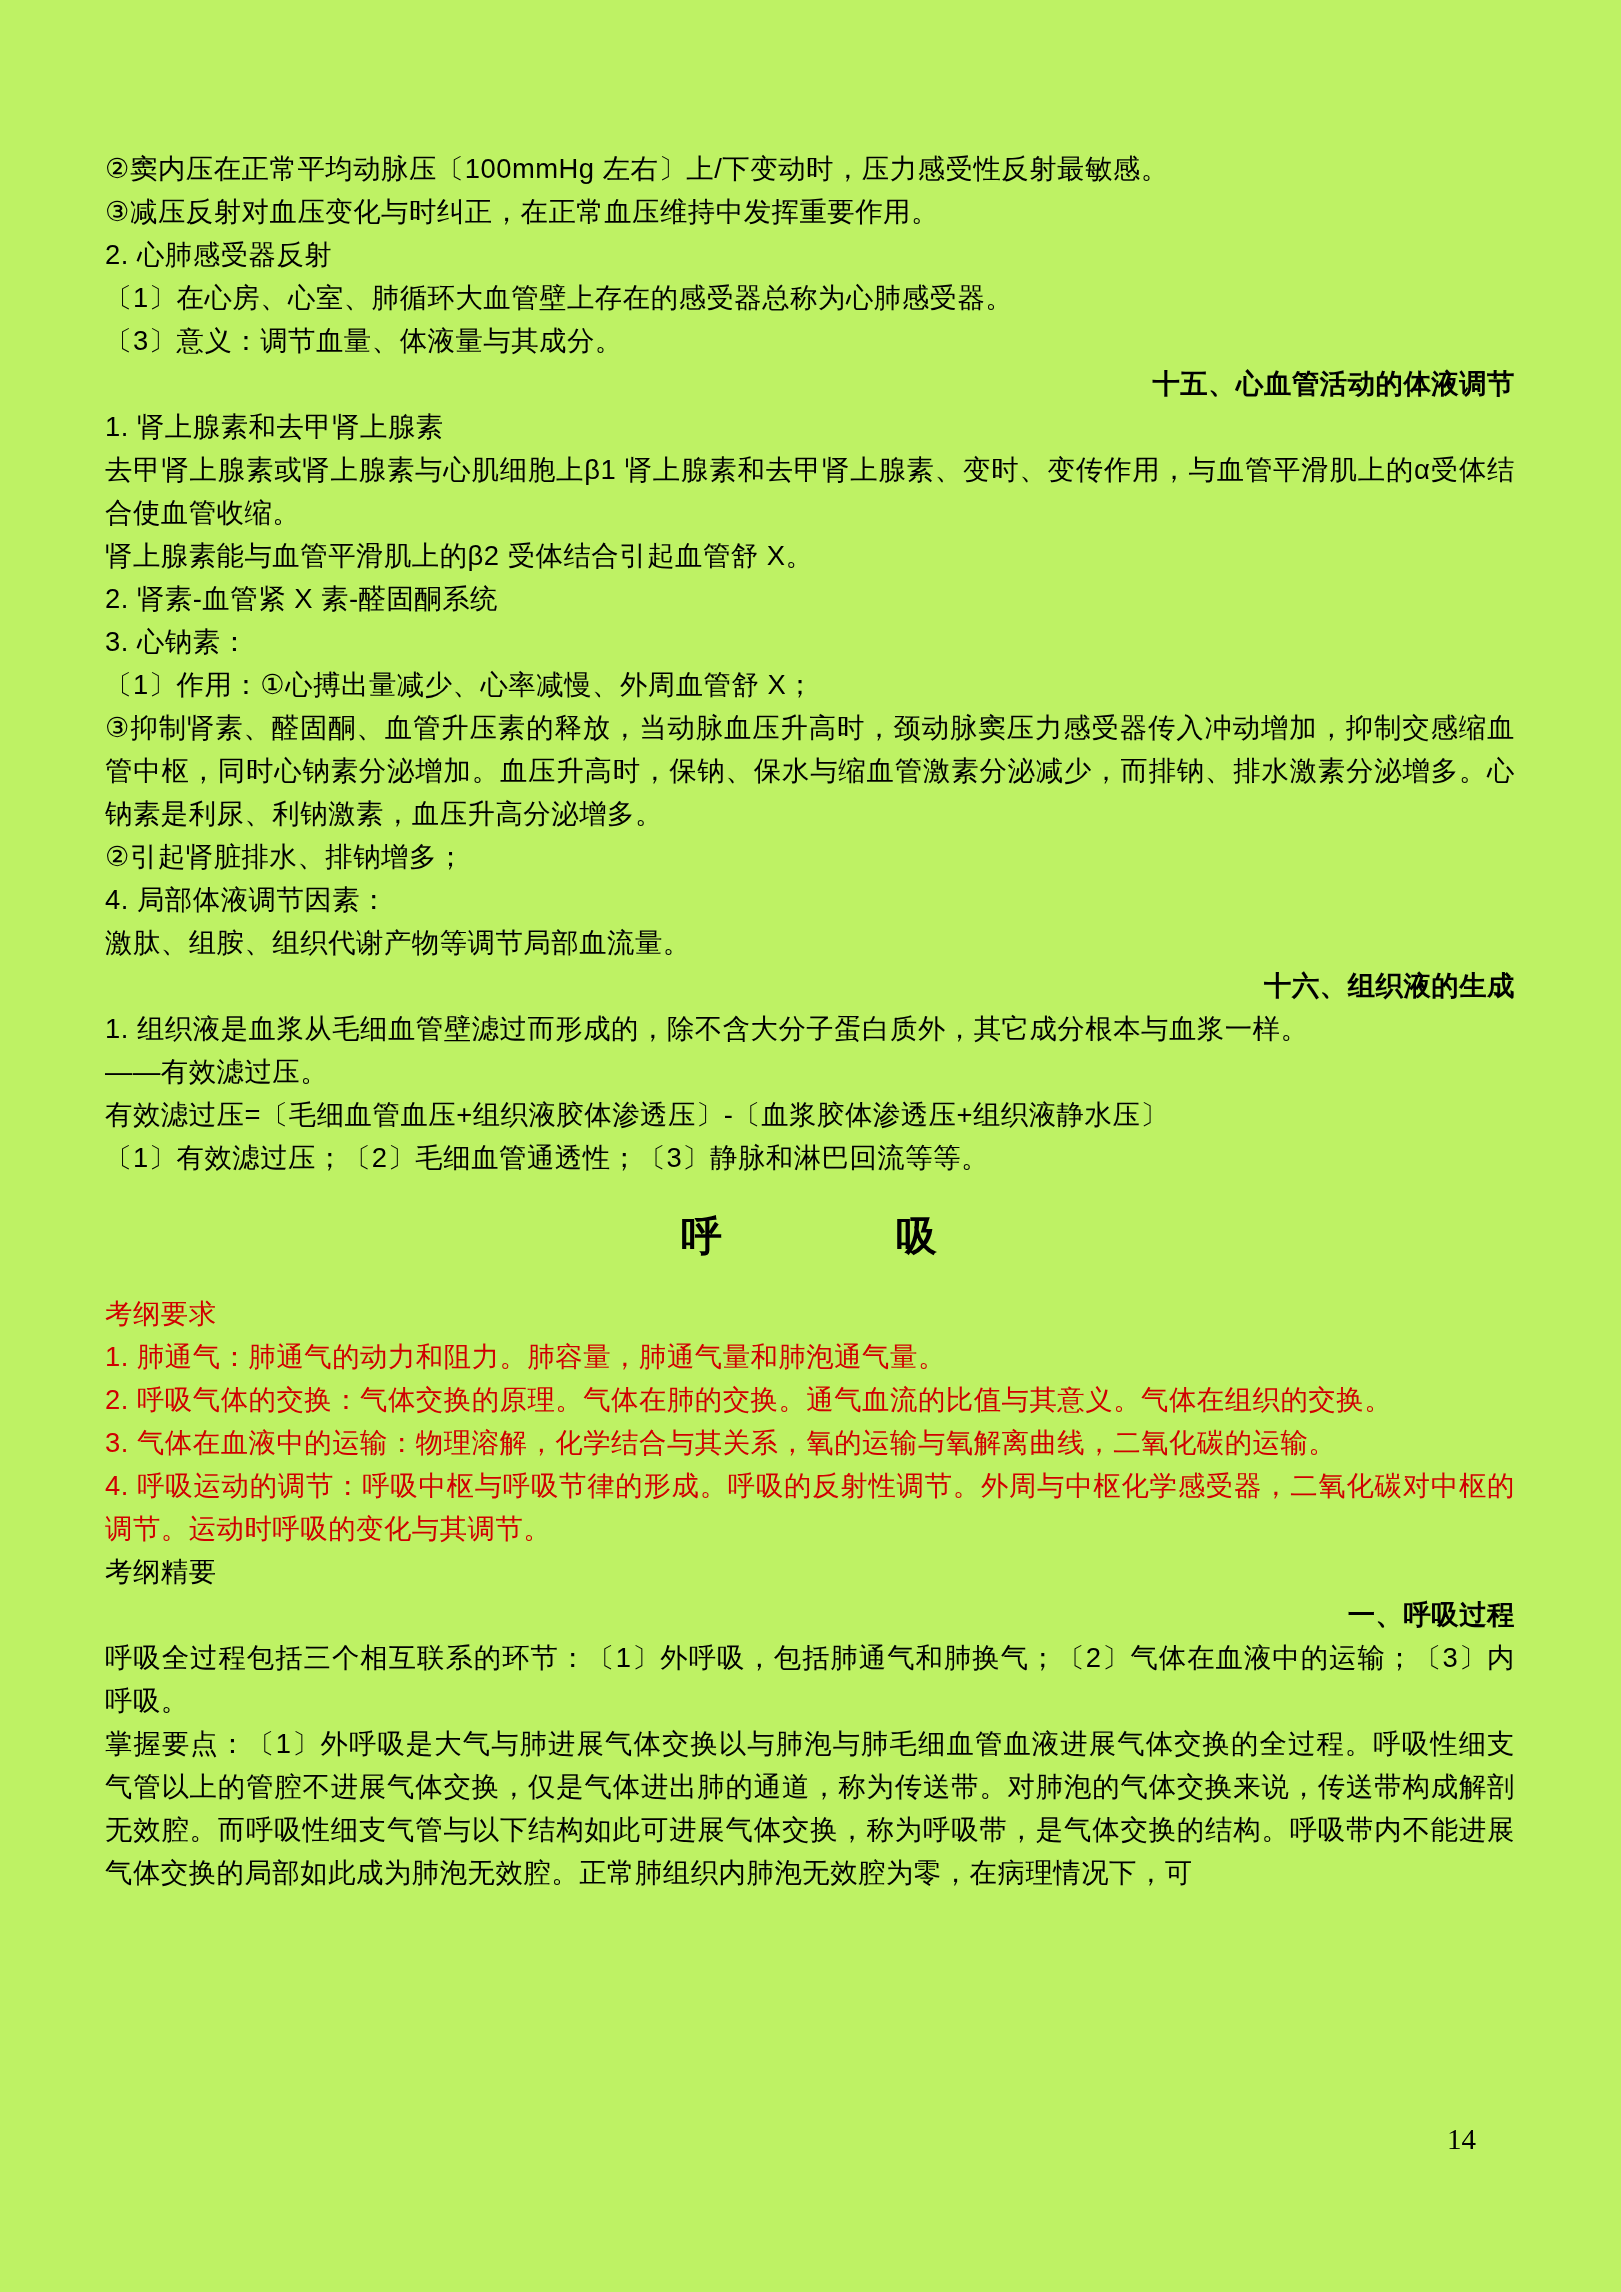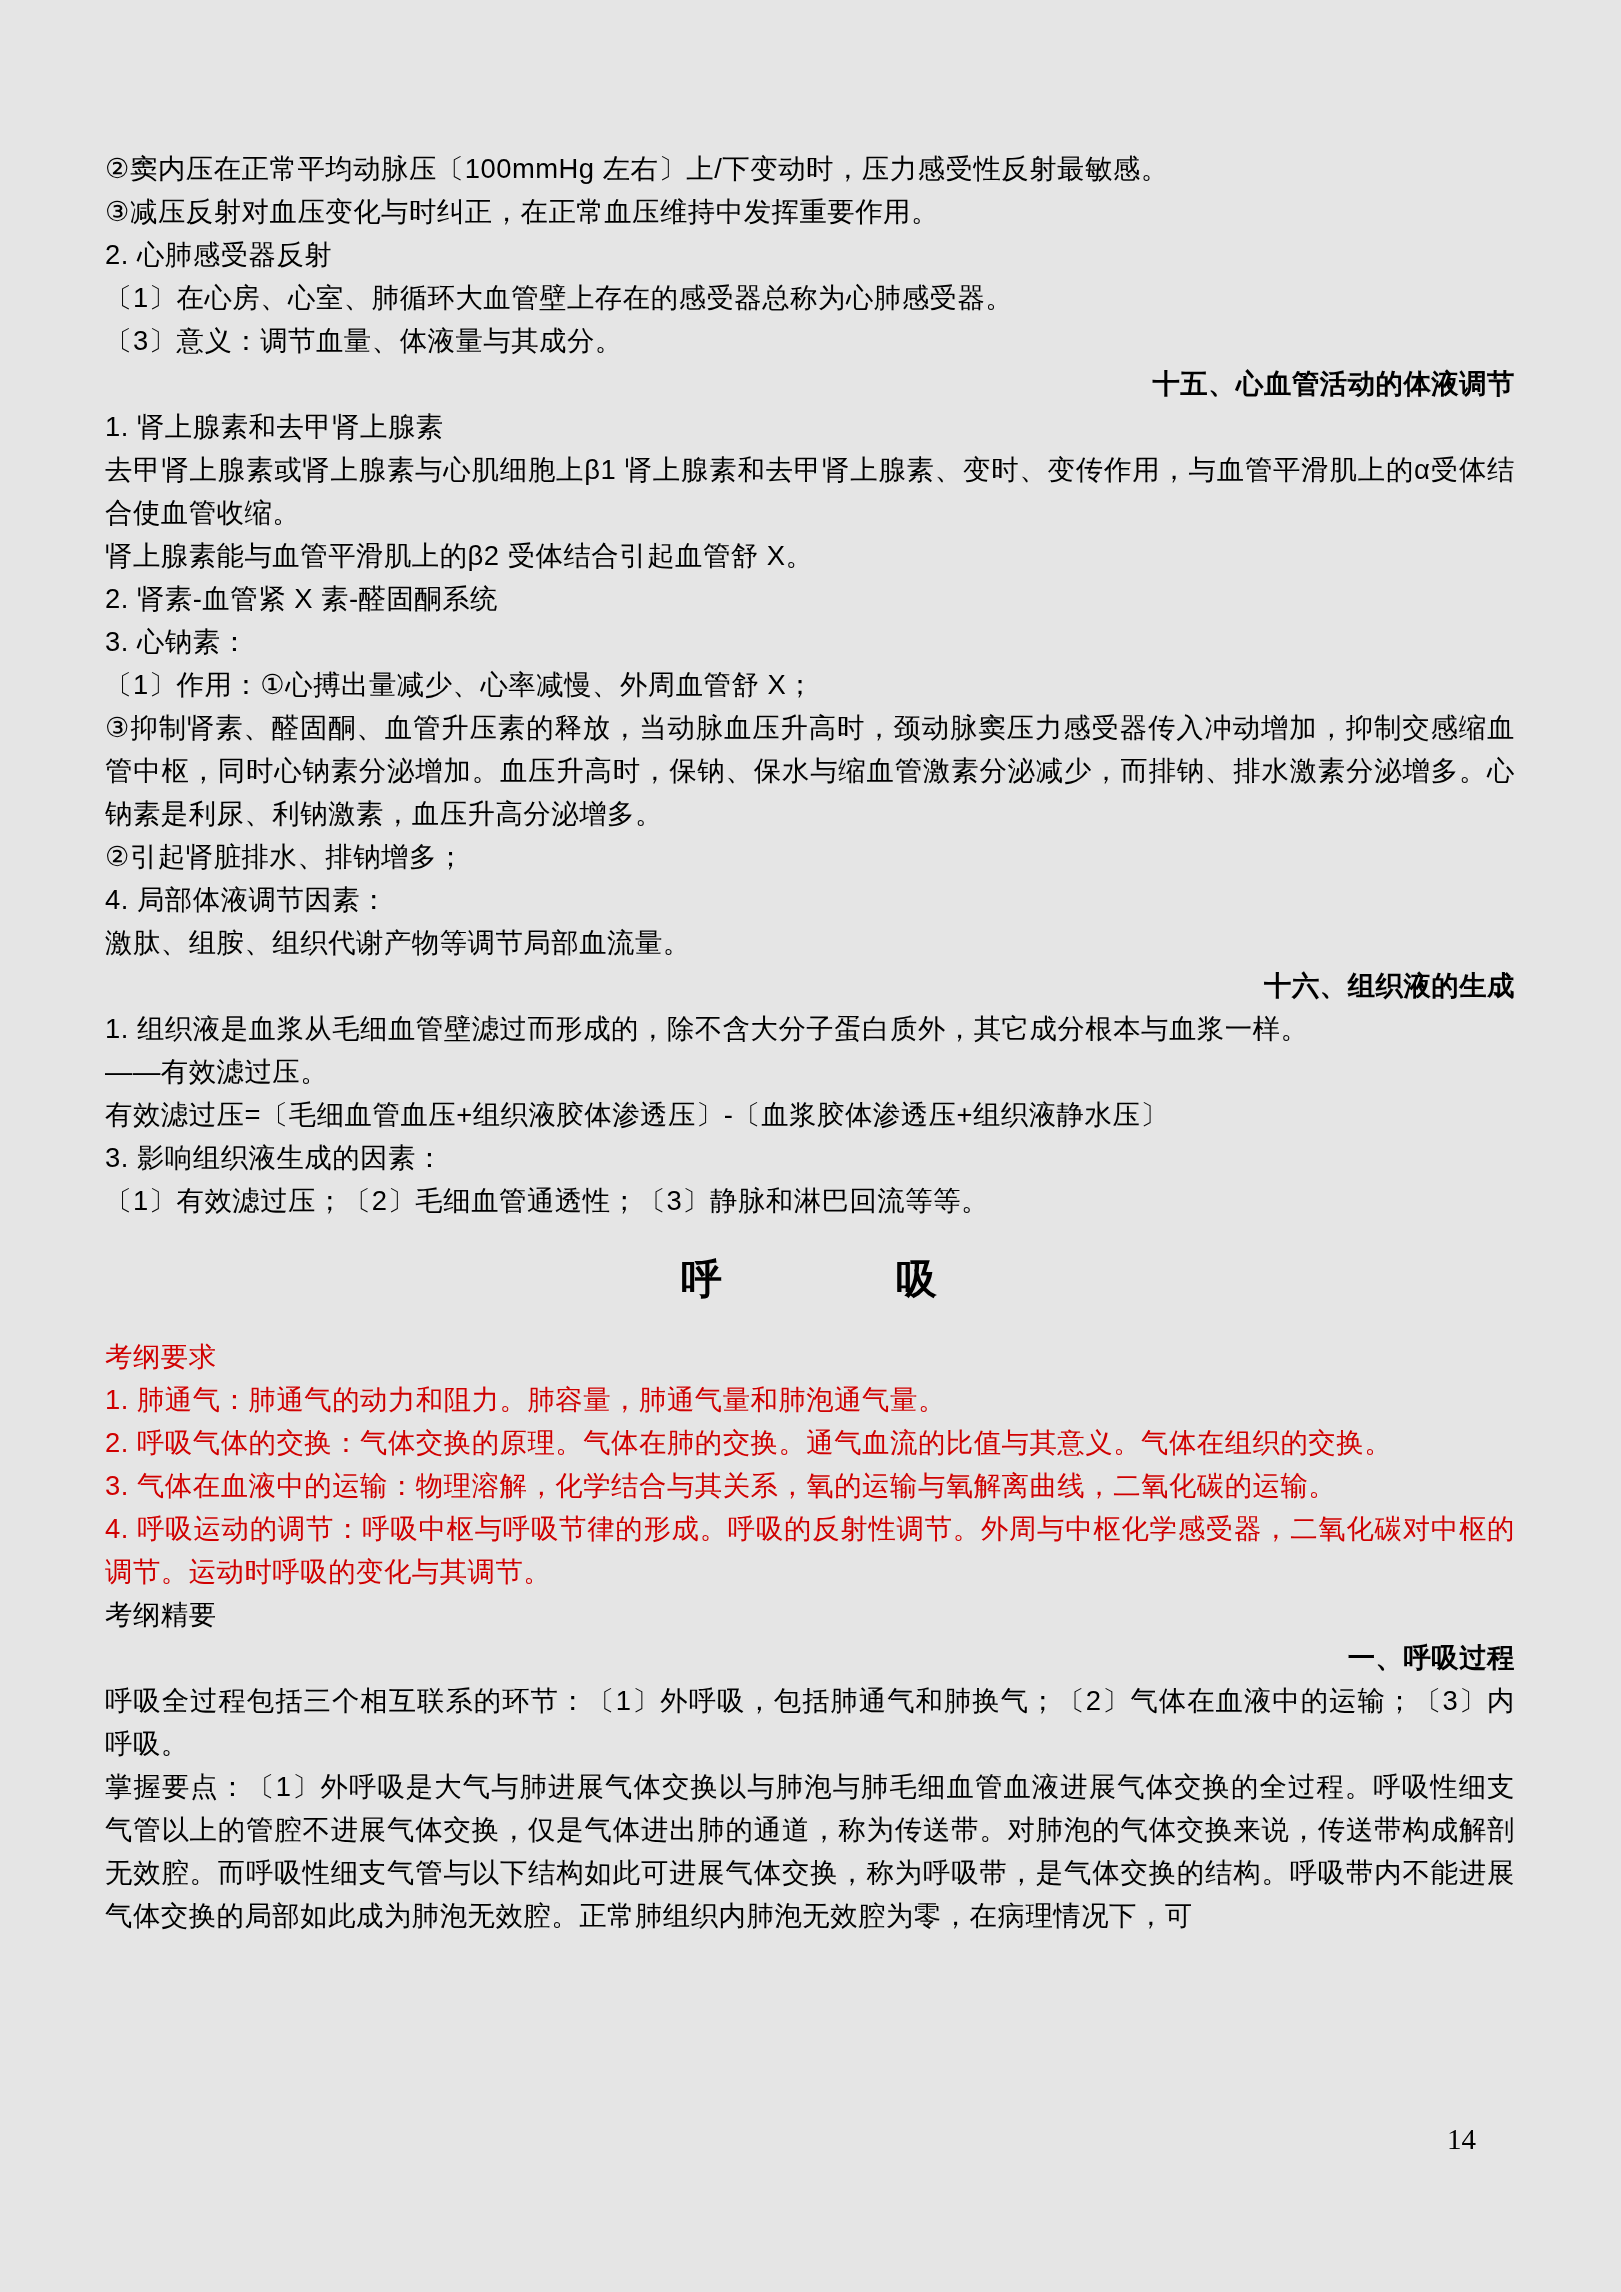--- a/index.html
+++ b/index.html
@@ -12,21 +12,21 @@
     height: 2293px;
     font-family: "Liberation Sans", "DejaVu Sans", sans-serif;
     color: #000000;
   }
   .page {
     position: relative;
     box-sizing: border-box;
     width: 1621px;
     height: 2293px;
     padding: 147px 106px 0 105px;
-    background: #e5e5e5;
+    background: #bef264;
     overflow: hidden;
   }
   .doc { display: block; }
   .block {
     margin: 0;
     font-size: 27.4px;
     line-height: 43px;
     text-align: justify;
     letter-spacing: 0.5px;
     word-break: break-all;
@@ -75,21 +75,20 @@
       <p class="block body">3. 心钠素：</p>
       <p class="block body">〔1〕作用：①心搏出量减少、心率减慢、外周血管舒 X；</p>
       <p class="block body">③抑制肾素、醛固酮、血管升压素的释放，当动脉血压升高时，颈动脉窦压力感受器传入冲动增加，抑制交感缩血管中枢，同时心钠素分泌增加。血压升高时，保钠、保水与缩血管激素分泌减少，而排钠、排水激素分泌增多。心钠素是利尿、利钠激素，血压升高分泌增多。</p>
       <p class="block body">②引起肾脏排水、排钠增多；</p>
       <p class="block body">4.  局部体液调节因素：</p>
       <p class="block body">激肽、组胺、组织代谢产物等调节局部血流量。</p>
       <p class="block heading">十六、组织液的生成</p>
       <p class="block body">1. 组织液是血浆从毛细血管壁滤过而形成的，除不含大分子蛋白质外，其它成分根本与血浆一样。</p>
       <p class="block body">——有效滤过压。</p>
       <p class="block body">有效滤过压=〔毛细血管血压+组织液胶体渗透压〕-〔血浆胶体渗透压+组织液静水压〕</p>
-      <p class="block body">3. 影响组织液生成的因素：</p>
       <p class="block body">〔1〕有效滤过压；〔2〕毛细血管通透性；〔3〕静脉和淋巴回流等等。</p>
       <p class="block title">呼　　　　吸</p>
       <p class="block red">考纲要求</p>
       <p class="block red">1. 肺通气：肺通气的动力和阻力。肺容量，肺通气量和肺泡通气量。</p>
       <p class="block red">2. 呼吸气体的交换：气体交换的原理。气体在肺的交换。通气血流的比值与其意义。气体在组织的交换。</p>
       <p class="block red">3. 气体在血液中的运输：物理溶解，化学结合与其关系，氧的运输与氧解离曲线，二氧化碳的运输。</p>
       <p class="block red">4. 呼吸运动的调节：呼吸中枢与呼吸节律的形成。呼吸的反射性调节。外周与中枢化学感受器，二氧化碳对中枢的调节。运动时呼吸的变化与其调节。</p>
       <p class="block body">考纲精要</p>
       <p class="block heading">一、呼吸过程</p>
       <p class="block body">呼吸全过程包括三个相互联系的环节：〔1〕外呼吸，包括肺通气和肺换气；〔2〕气体在血液中的运输；〔3〕内呼吸。</p>

